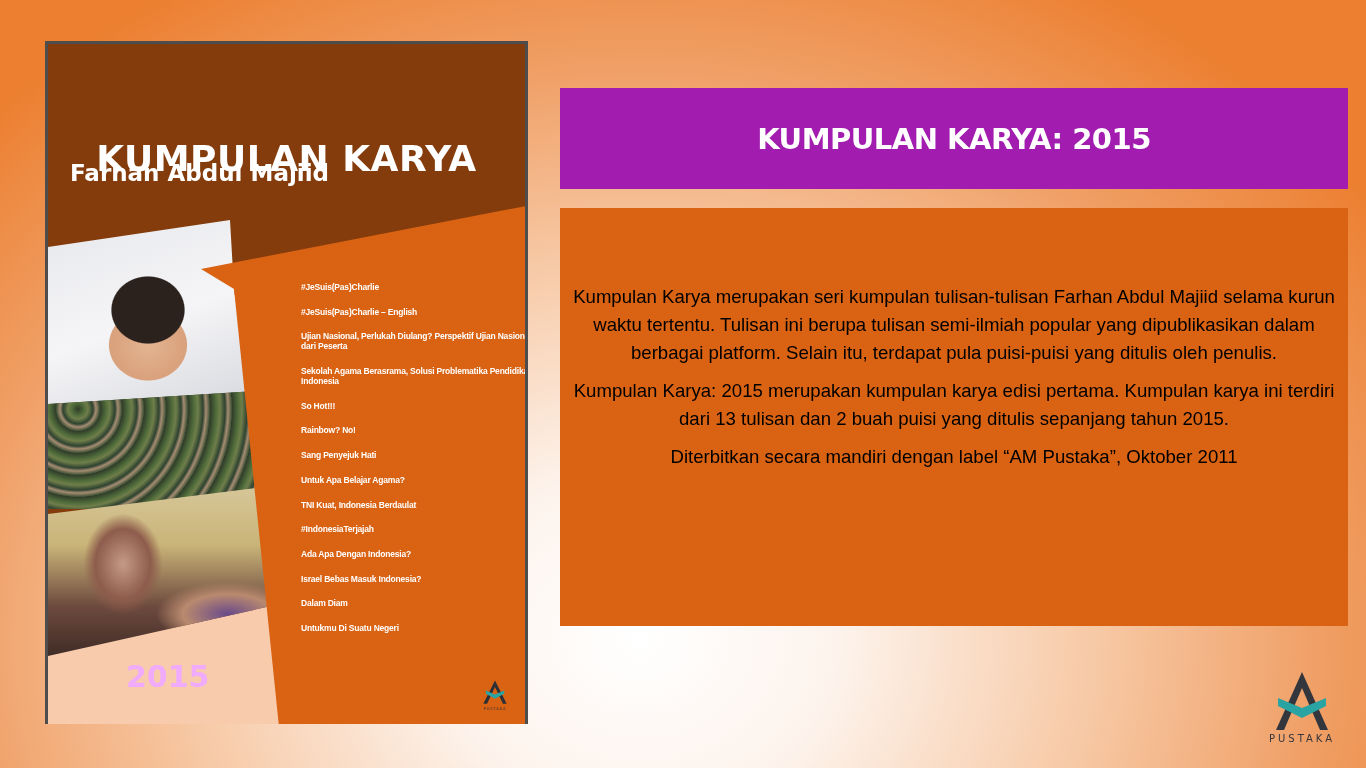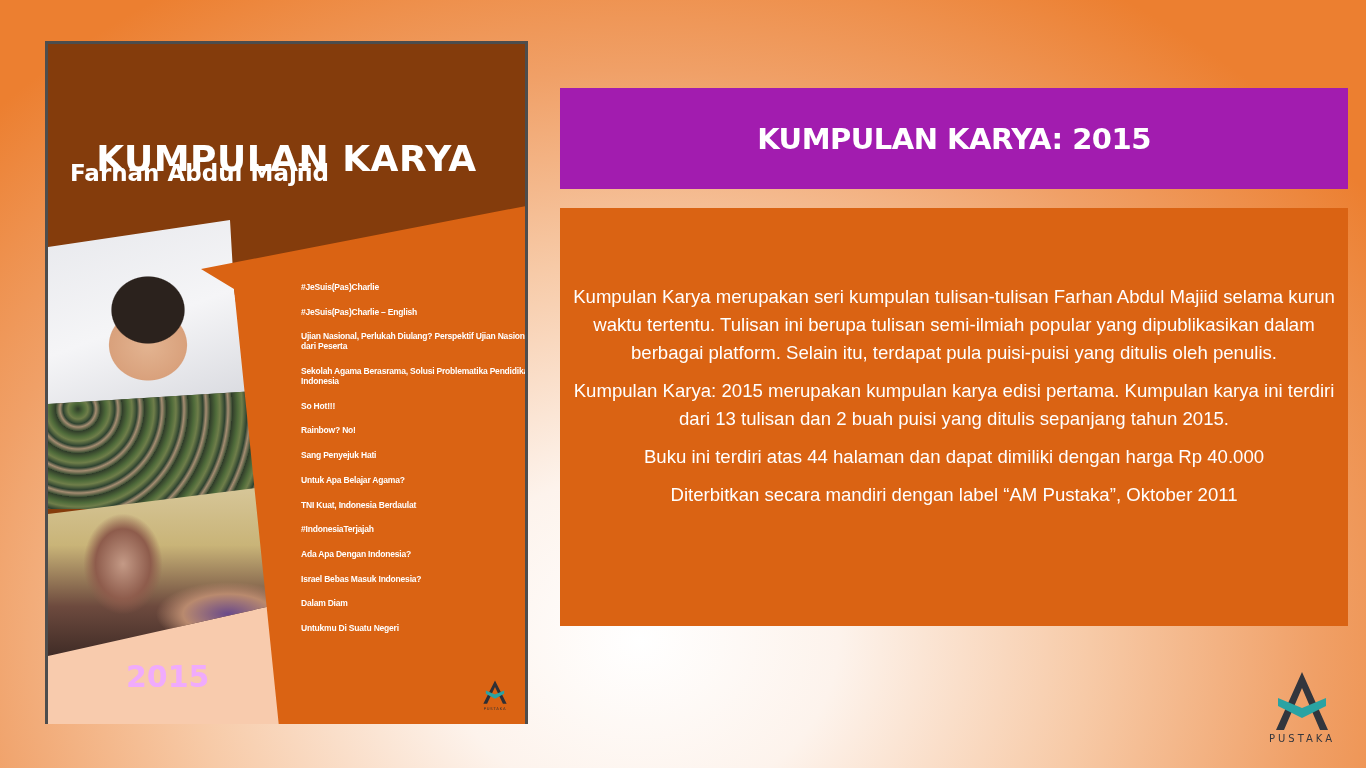--- a/index.html
+++ b/index.html
@@ -81,21 +81,21 @@
     position: absolute; left: 560px; top: 88px; width: 788px; height: 101px;
     background: #a21caf; display: flex; align-items: center; justify-content: center;
   }
   .title-bar span {
     color: #fff; font-size: 29px; font-weight: bold; letter-spacing: -0.5px;
     font-family: "DejaVu Sans", sans-serif;
   }
   .body-panel {
     position: absolute; left: 560px; top: 208px; width: 788px; height: 418px;
     background: #da6313; box-sizing: border-box; padding: 75px 10px 0 10px;
-    text-align: center; color: #ffffff;
+    text-align: center; color: #000000;
   }
   .body-panel p {
     margin: 0 0 10px 0; font-size: 18.6px; line-height: 28px;
   }
   .corner-logo { position: absolute; left: 1266px; top: 670px; width: 72px; height: 74px; }
 </style>
 </head>
 <body>
 
 <div class="cover">
@@ -138,21 +138,20 @@
   </svg>
 </div>
 
 <div class="title-bar">
   <span>KUMPULAN KARYA: 2015</span>
 </div>
 
 <div class="body-panel">
   <p>Kumpulan Karya merupakan seri kumpulan tulisan-tulisan Farhan Abdul Majiid selama kurun waktu tertentu. Tulisan ini berupa tulisan semi-ilmiah popular yang dipublikasikan dalam berbagai platform. Selain itu, terdapat pula puisi-puisi yang ditulis oleh penulis.</p>
   <p>Kumpulan Karya: 2015 merupakan kumpulan karya edisi pertama. Kumpulan karya ini terdiri dari 13 tulisan dan 2 buah puisi yang ditulis sepanjang tahun 2015.</p>
-  <p>Buku ini terdiri atas 44 halaman dan dapat dimiliki dengan harga Rp 40.000</p>
   <p>Diterbitkan secara mandiri dengan label “AM Pustaka”, Oktober 2011</p>
 </div>
 
 <svg class="corner-logo" viewBox="0 0 72 74">
   <path d="M36 2 L10 60 L18 60 L36 18 L54 60 L62 60 Z" fill="#33363d"></path>
   <path d="M12 28 L36 38 L60 28 L60 36 L36 48 L12 36 Z" fill="#2aa3a3"></path>
   <text x="36" y="72" text-anchor="middle" font-size="10" fill="#33363d" font-family="DejaVu Sans, sans-serif" letter-spacing="3">PUSTAKA</text>
 </svg>
 
 </body></html>

